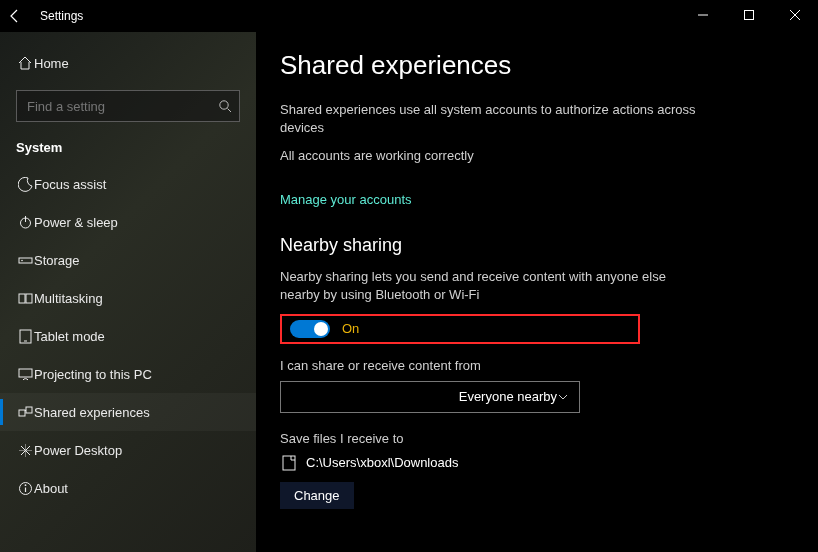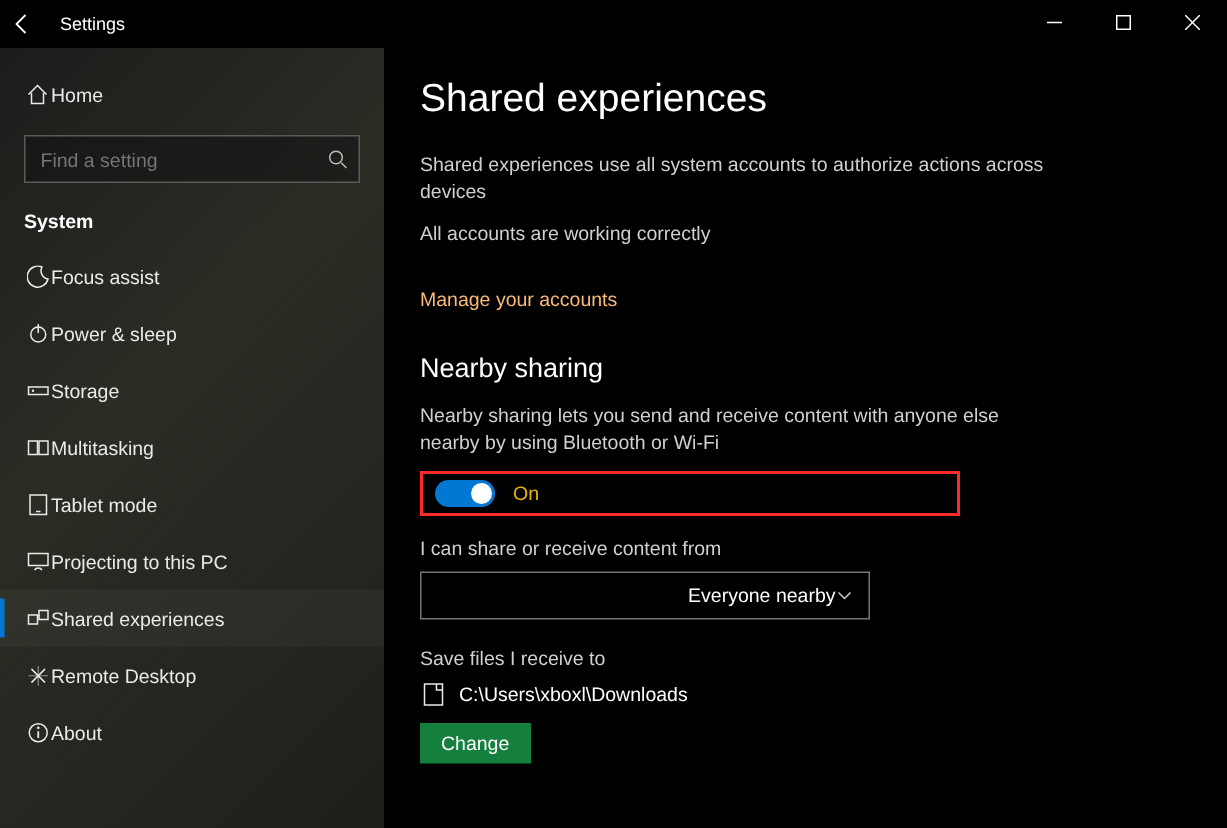--- a/index.html
+++ b/index.html
@@ -105,21 +105,21 @@
       margin-bottom: 20px;
     }
     .desc {
       font-size: 13px;
       color: #d0d0d0;
       max-width: 420px;
       line-height: 1.4;
       margin-bottom: 10px;
     }
     .link {
-      color: #fdba74;
+      color: #5eead4;
       font-size: 13px;
       cursor: pointer;
       margin-top: 26px;
     }
     .subhead {
       font-size: 18px;
       font-weight: 400;
       margin-top: 28px;
       margin-bottom: 12px;
     }
@@ -159,21 +159,21 @@
       margin-bottom: 18px;
     }
     .select .chev { color: #ccc; }
     .folder-row {
       display: flex;
       align-items: center;
       gap: 8px;
       margin-bottom: 10px;
     }
     .btn {
-      background: #15803d;
+      background: #0f172a;
       color: #fff;
       border: none;
       padding: 6px 14px;
       font-size: 13px;
       cursor: pointer;
       margin-bottom: 20px;
     }
     svg { display: block; }
   </style>
 </head>
@@ -300,21 +300,21 @@
       <span>Shared experiences</span>
     </div>
 
     <div class="nav-item">
       <span class="icon">
         <svg width="15" height="15" viewBox="0 0 15 15">
             <path d="M3 3 L12 12 M3 12 L12 3 M7.5 1 L7.5 14 M1 7.5 L14 7.5" stroke="#eaeaea" stroke-width="0.8" fill="none" opacity="0.55"></path>
             <path d="M3 3 L12 12 M3 12 L12 3" stroke="#eaeaea" stroke-width="1"></path>
           </svg>
       </span>
-      <span>Remote Desktop</span>
+      <span>Power Desktop</span>
     </div>
 
     <div class="nav-item">
       <span class="icon">
         <svg width="15" height="15" viewBox="0 0 15 15">
             <circle cx="7.5" cy="7.5" r="6" stroke="#eaeaea" stroke-width="1" fill="none"></circle>
             <line x1="7.5" y1="6.5" x2="7.5" y2="11" stroke="#eaeaea" stroke-width="1.2"></line>
             <circle cx="7.5" cy="4.2" r="0.9" fill="#eaeaea"></circle>
           </svg>
       </span>

